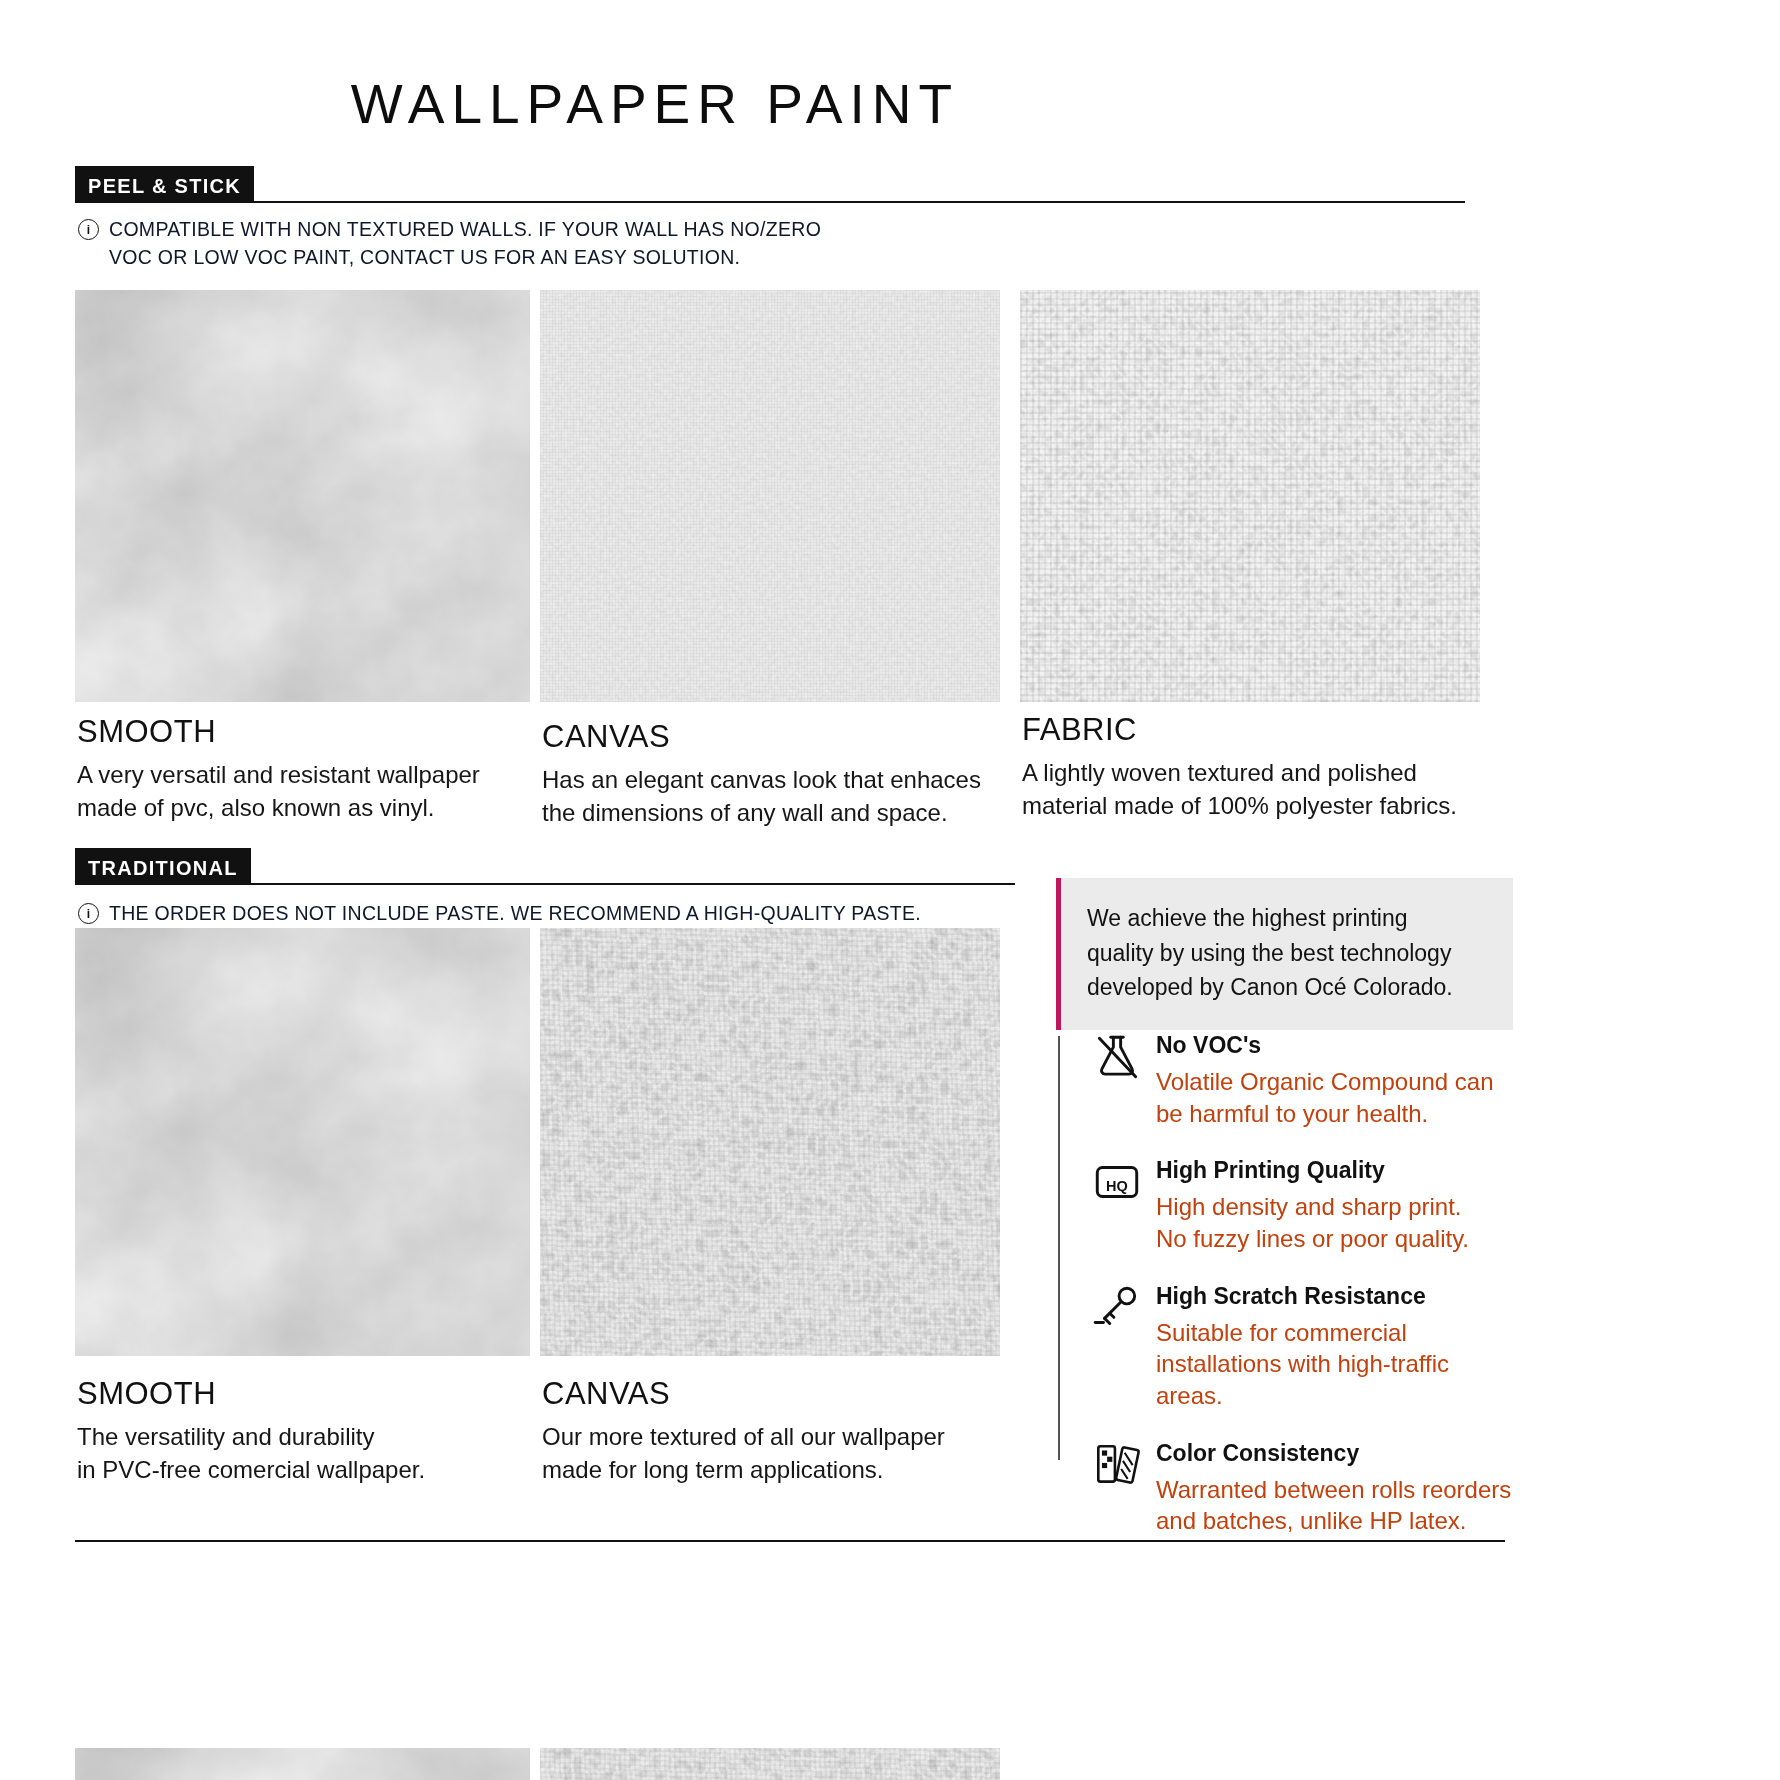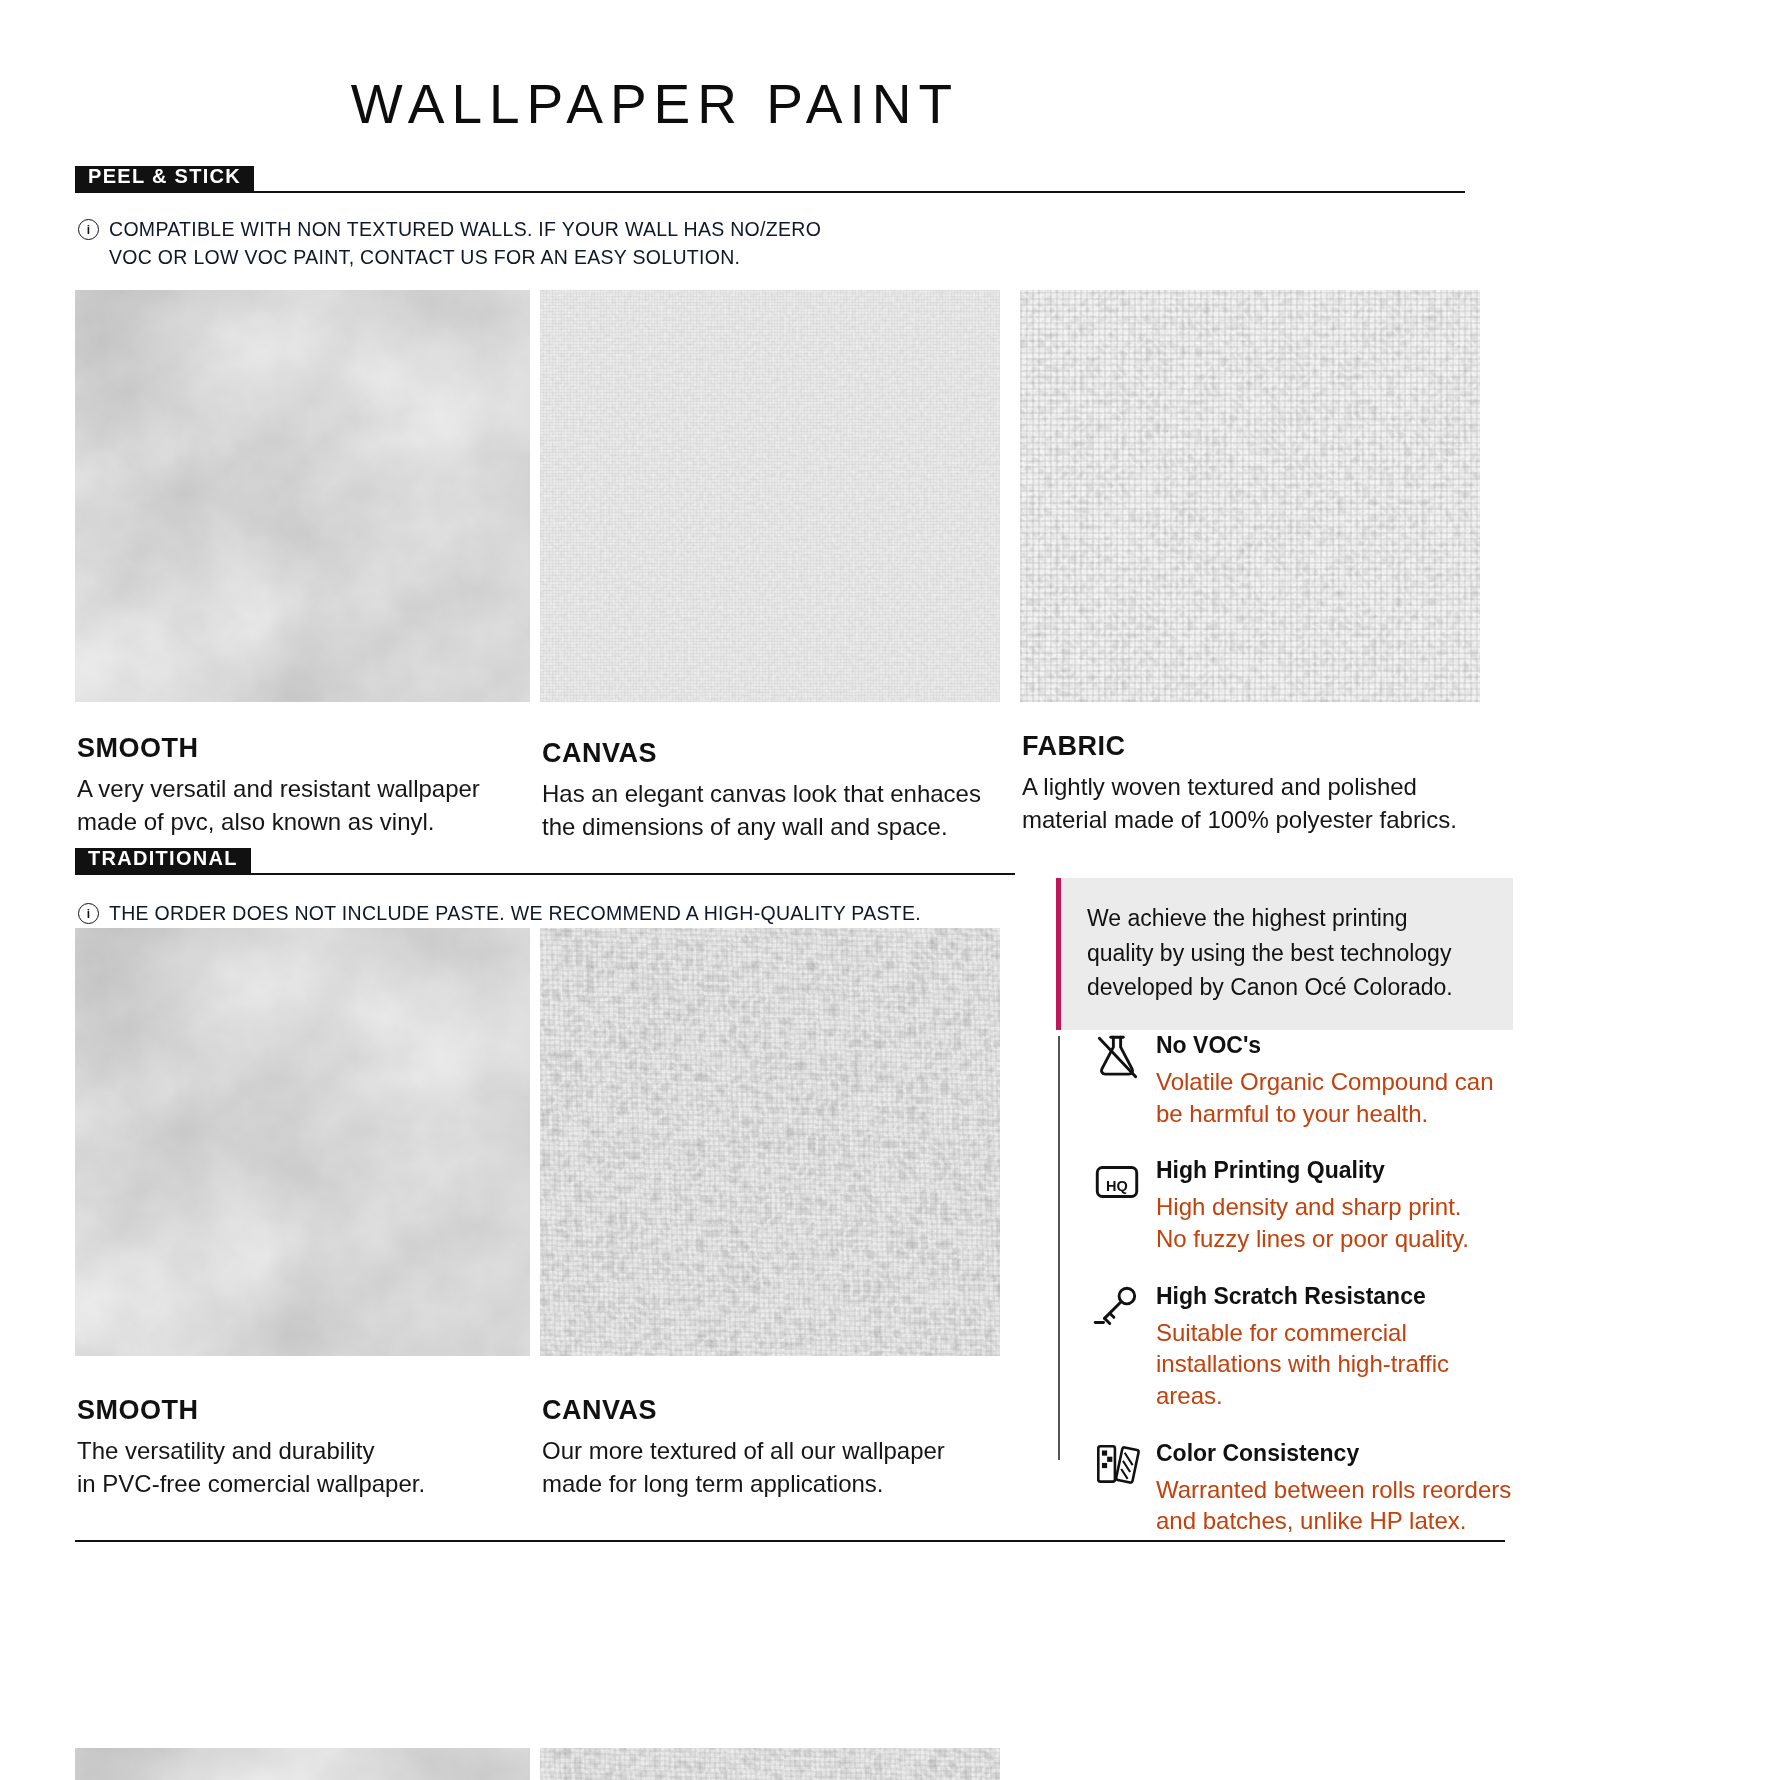--- a/index.html
+++ b/index.html
@@ -7,21 +7,21 @@
   .page { position:relative; width:1780px; height:1780px; background:#fff; overflow:hidden; }
 
   .page-title {
     position:absolute; top:72px; left:0; width:1310px; margin:0;
     text-align:center; font-size:55px; font-weight:500; letter-spacing:7px; color:#0d0d0d;
   }
 
   .section-header { position:absolute; display:flex; align-items:flex-end; }
   .section-label {
     background:#111; color:#fff; font-size:20px; font-weight:700;
-    letter-spacing:1.3px; padding:0 13px 7px; line-height:1; white-space:nowrap;
+    letter-spacing:1.3px; padding:10px 13px 7px; line-height:1; white-space:nowrap;
   }
   .section-rule { flex:1; border-bottom:2.5px solid #111; }
 
   .note { position:absolute; display:flex; gap:10px; align-items:flex-start; }
   .info-icon {
     width:19px; height:19px; border:1.6px solid #111; border-radius:50%;
     display:inline-flex; align-items:center; justify-content:center;
     font-size:12px; font-weight:700; flex:none; margin-top:3px;
   }
   .note-text {
@@ -46,21 +46,21 @@
       repeating-linear-gradient(0deg, rgba(100,100,100,.10) 0 2px, transparent 2px 6px);
   }
   .swatch.rough { background:#f0f0f0; }
   .swatch.rough::after {
     background-image:
       repeating-linear-gradient(88deg, rgba(110,110,110,.08) 0 2px, transparent 2px 5px),
       repeating-linear-gradient(2deg, rgba(110,110,110,.08) 0 2px, transparent 2px 5px);
   }
 
   .caption { position:absolute; }
-  .caption-name { font-size:27px; font-weight:700; letter-spacing:0.5px; margin-bottom:9px;margin-top:19px; }
+  .caption-name { font-size:31px; font-weight:400; letter-spacing:0.5px; margin-bottom:9px; }
   .caption-desc { font-size:24px; line-height:1.36; white-space:pre-line; color:#161616; }
 
   .quality-box {
     position:absolute; left:1056px; top:878px; width:400px;
     background:#ebebeb; border-left:5px solid #be185d;
     padding:23px 26px 25px; font-size:23px; line-height:1.5; white-space:pre-line; color:#121212;
   }
 
   .features-rule { position:absolute; left:1058px; top:1036px; width:2px; height:424px; background:#555; }
   .features { position:absolute; left:1090px; top:1030px; width:432px; }

